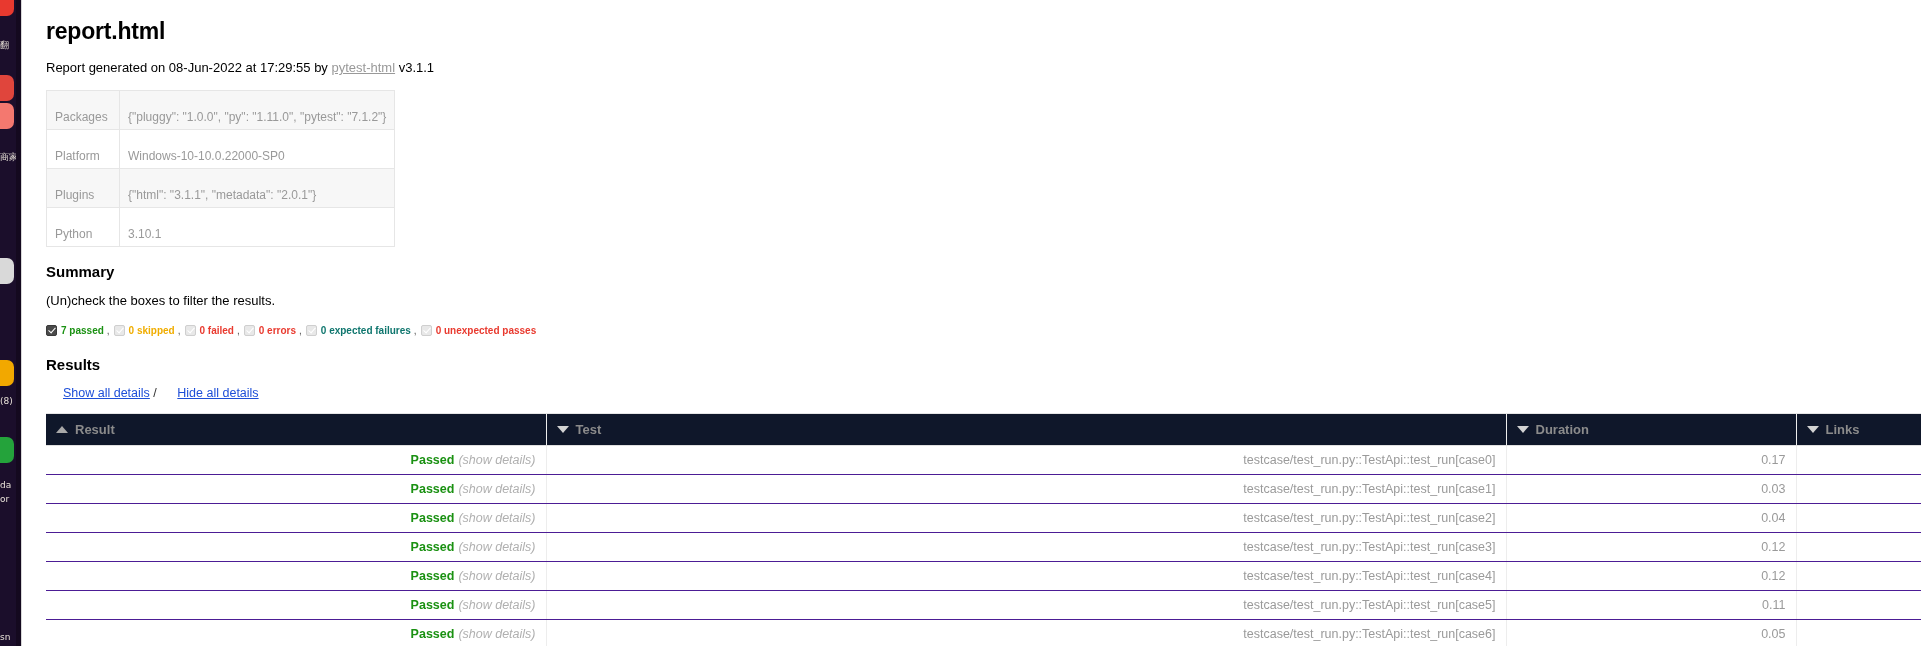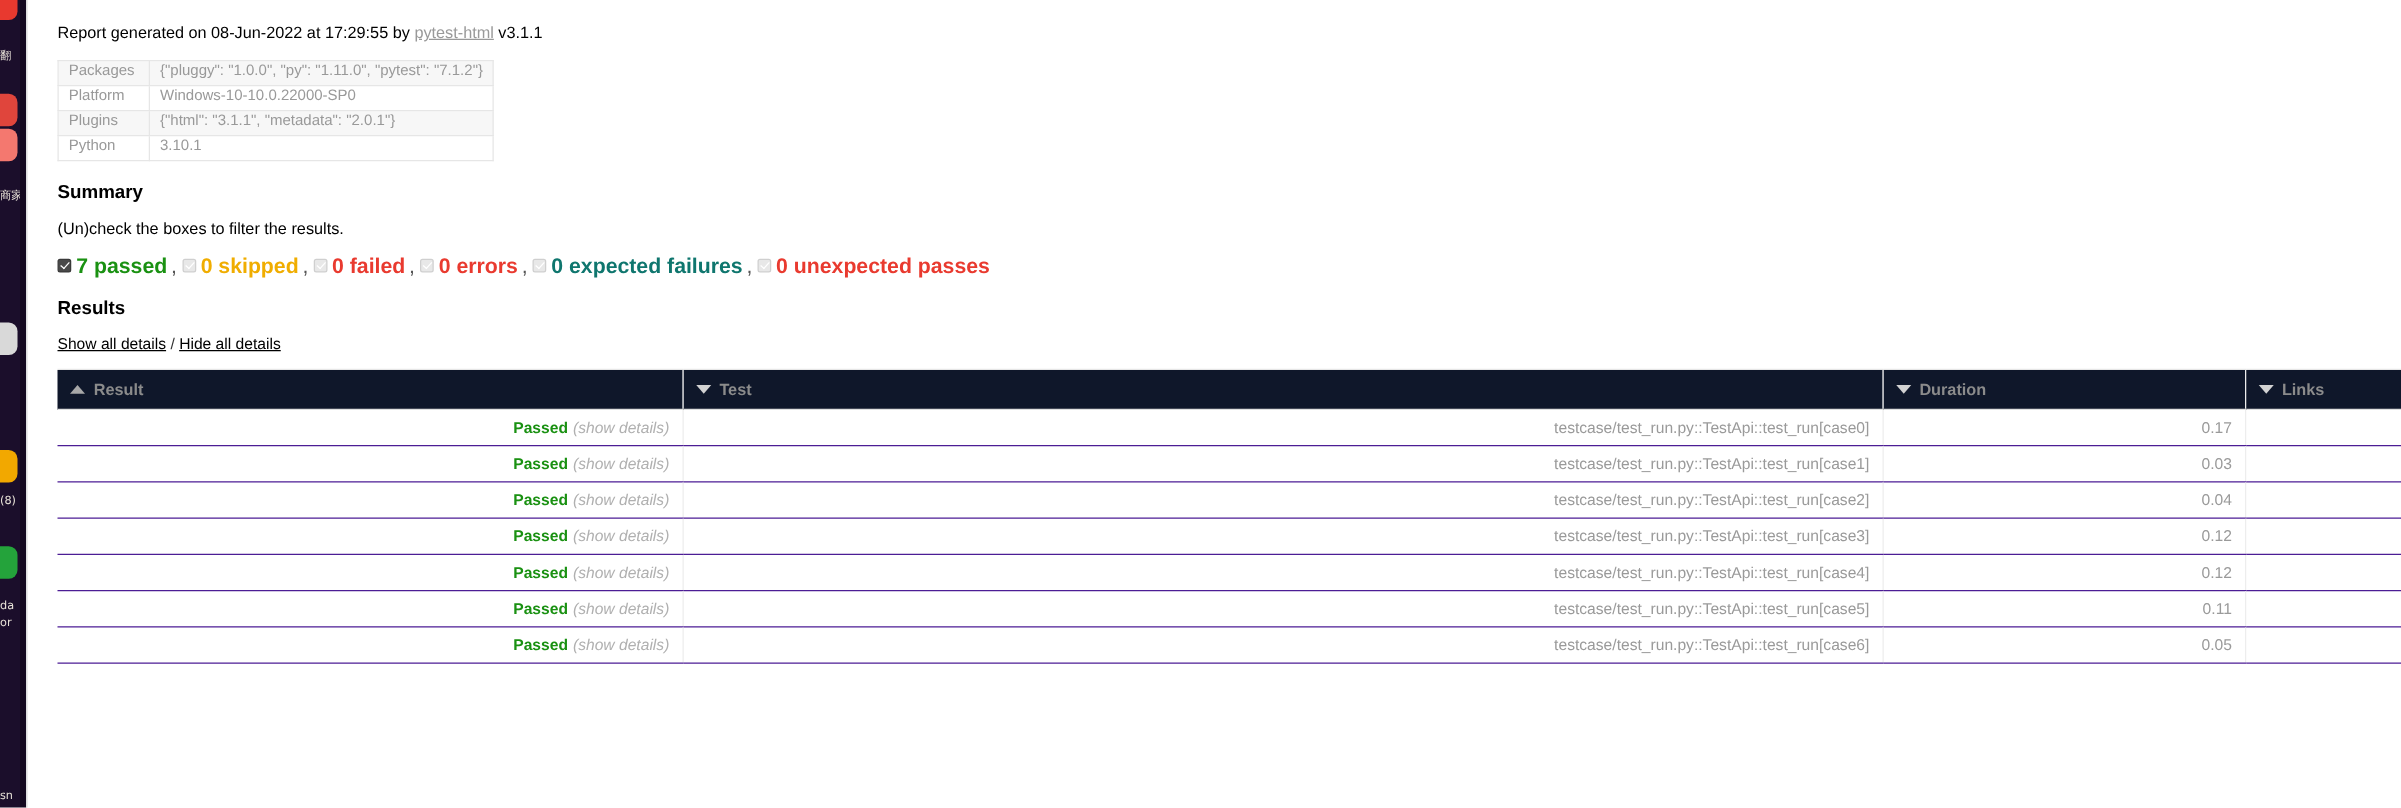--- a/index.html
+++ b/index.html
@@ -101,42 +101,42 @@
   
   table#environment {
     border-collapse: collapse;
     margin: 0 0 16px 0;
     font-size: 12px;
     color: #999999;
     table-layout: fixed;
   }
   table#environment td {
     border: 1px solid #e6e6e6;
-    padding: 0 8px 5px 8px;
+    padding: 19px 8px 5px 8px;
     line-height: 14px;
     white-space: nowrap;
   }
   table#environment td.key {
     width: 56px;
   }
   table#environment tr:nth-child(odd) td {
     background: #f7f7f7;
   }
   table#environment tr:nth-child(even) td {
     background: #ffffff;
   }
 
   
   p.summary-line {
     font-size: 13px;
     line-height: 16px;
     margin: 0 0 14px 0;
   }
   #filters {
-    font-size: 17px;
+    font-size: 10px;
     line-height: 15px;
     margin: 0 0 18px 0;
     display: flex;
     align-items: center;
     flex-wrap: nowrap;
   }
   #filters .filter {
     display: inline-flex;
     align-items: center;
     margin-right: 3px;
@@ -187,22 +187,23 @@
   .filter-sep { color: #555; margin-right: 4px; }
 
   
   p.details-links {
     font-size: 12.5px;
     line-height: 15px;
     margin: 0 0 12px 0;
     color: #666666;
   }
   p.details-links a {
-    color: #000000;
+    color: #1d4ed8;
     text-decoration: underline;
+    margin-left: 17px;
   }
   p.details-links .slash { color: #333; }
 
   table#results-table {
     border-collapse: collapse;
     width: 1879px;
     font-size: 12.5px;
     table-layout: fixed;
   }
   table#results-table th {
@@ -278,20 +279,21 @@
       <div class="dock-text" style="top: 152px;">商家</div>
       <div class="dock-text" style="top: 396px;">(8)</div>
       <div class="dock-text" style="top: 480px;">da</div>
       <div class="dock-text" style="top: 494px;">or</div>
       <div class="dock-text" style="top: 632px;">sn</div>
     </div>
   <div id="sidebar-right-edge"></div>
 
   <div id="page">
 
+    <h1 id="report-title">report.html</h1>
 
     <p class="generated"><span>Report generated on 08-Jun-2022 at 17:29:55 by </span><a href="#">pytest-html</a><span> v3.1.1</span></p>
 
 
     <table id="environment">
       <tbody id="environment-body">
           <tr>
             <td class="key">Packages</td>
             <td class="value">{"pluggy": "1.0.0", "py": "1.11.0", "pytest": "7.1.2"}</td>
           </tr>

